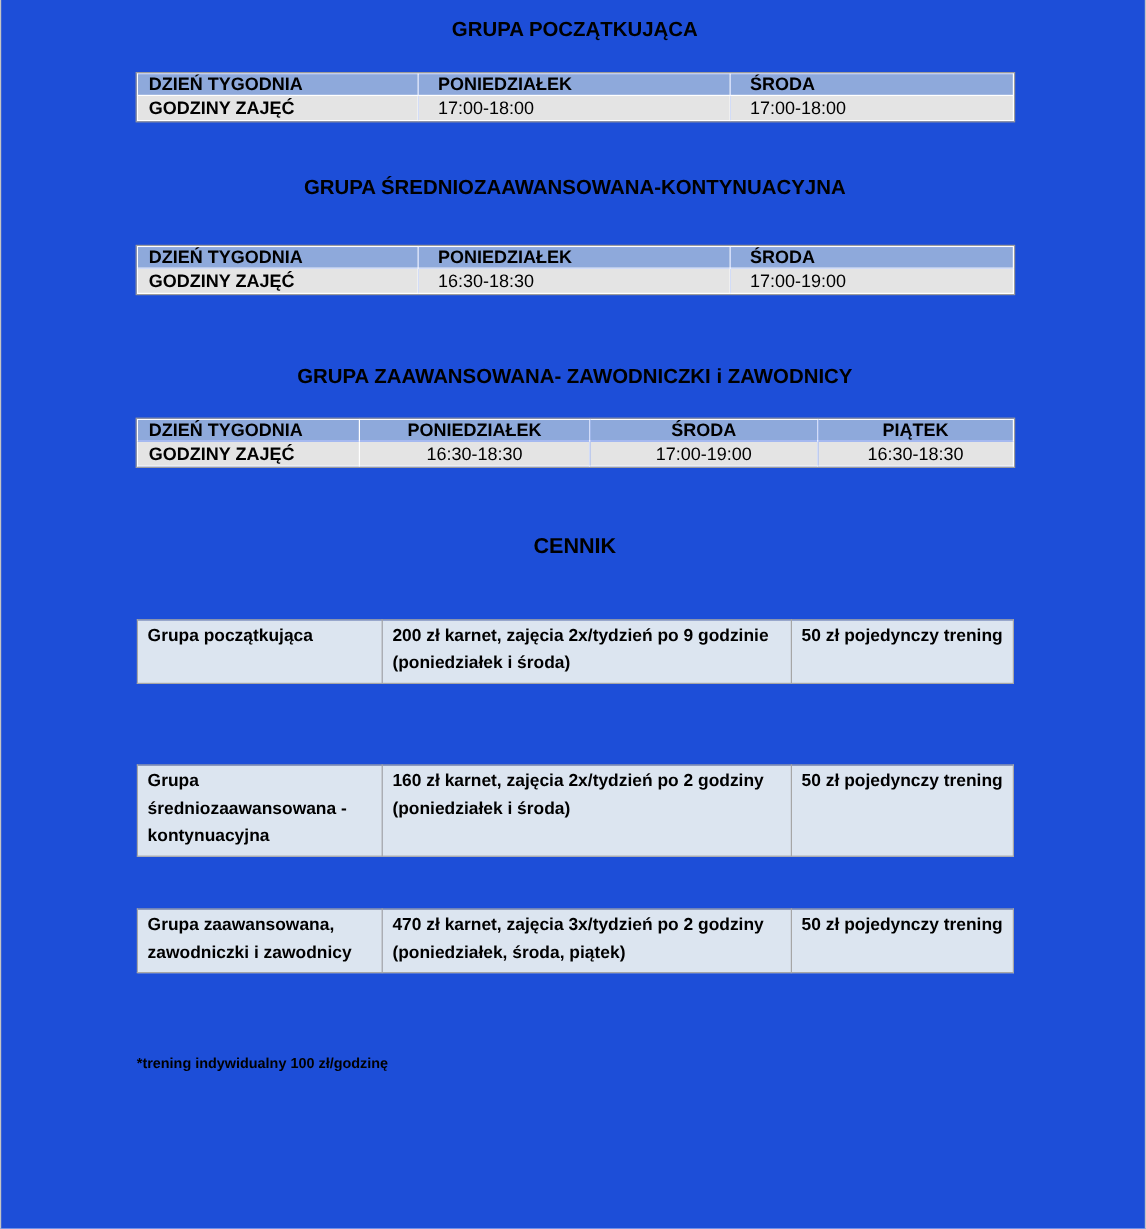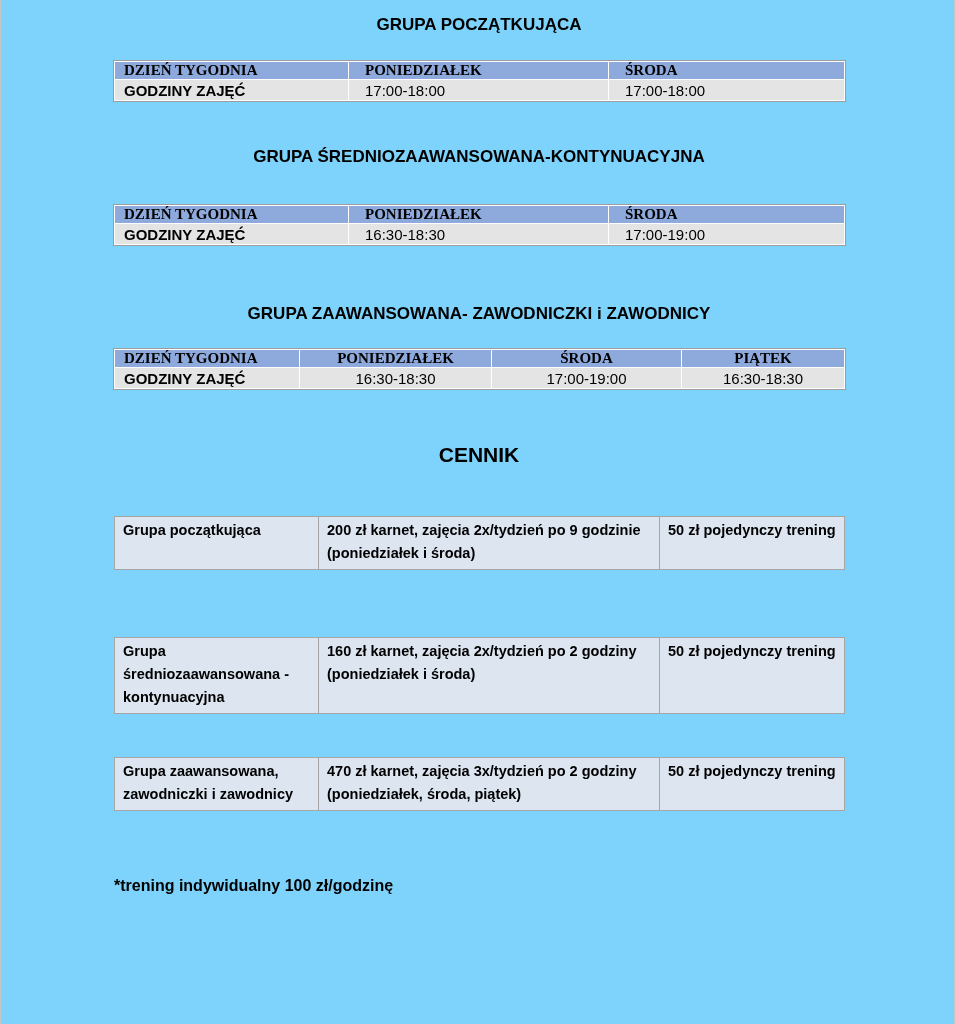--- a/index.html
+++ b/index.html
@@ -9,57 +9,57 @@
     --table-border:#A6A6A6;
     --page-edge:#C4C4C4;
     --text:#000000;
   }
   *{margin:0;padding:0;box-sizing:border-box;}
   html,body{background:#fff;}
   body{font-family:"Liberation Sans",sans-serif;color:var(--text,#000);}
   .page{
     position:relative;
     width:955px;height:1024px;
-    background:#7dd3fc;
+    background:#1d4ed8;
     border-left:1px solid var(--page-edge,#C4C4C4);
     border-right:1px solid var(--page-edge,#C4C4C4);
     overflow:hidden;
   }
   .block{position:absolute;left:113px;width:730px;}
   .doc-title{
     font-size:17px;font-weight:bold;text-align:center;line-height:22px;
   }
-  .cennik-title{font-size:21px;}
+  .cennik-title{font-size:18px;}
 
   
   table{border-collapse:collapse;table-layout:fixed;width:730px;}
   .sched{outline:1px solid #9C9C9C;}
   .sched td{
     border:1px solid #FFFFFF;
     font-size:15px;
     padding:0 8px 0 16px;
     overflow:hidden;white-space:nowrap;
   }
-  .sched tr.hdr td{background:var(--header-blue,#8EA9DB);font-weight:bold;height:16px;font-family:Liberation Serif, serif;}
+  .sched tr.hdr td{background:var(--header-blue,#8EA9DB);font-weight:bold;height:16px;}
   .sched tr.data td{background:var(--row-gray,#E4E4E4);height:21px;}
   .sched td.first{padding-left:9px;}
   .sched tr.data td.first{font-weight:bold;}
   .sched.centered td{text-align:center;padding:0 4px;}
   .sched.centered td.first{text-align:left;padding-left:9px;}
 
   
   .price td{
     border:1px solid var(--table-border,#A6A6A6);
     background:var(--pricing-blue,#DCE5F0);
     font-size:14.5px;font-weight:bold;line-height:23px;
     padding:2px 8px 4px 8px;
     vertical-align:top;
   }
 
-  .note{font-size:16px;line-height:24px;}
+  .note{font-size:12px;line-height:24px;}
   .note.bold{font-weight:bold;}
   .caret{
     display:inline-block;width:2px;height:20px;background:#2b2b2b;
     vertical-align:-4px;margin-left:1px;
   }
 </style>
 </head>
 <body>
 
 <div class="page">

